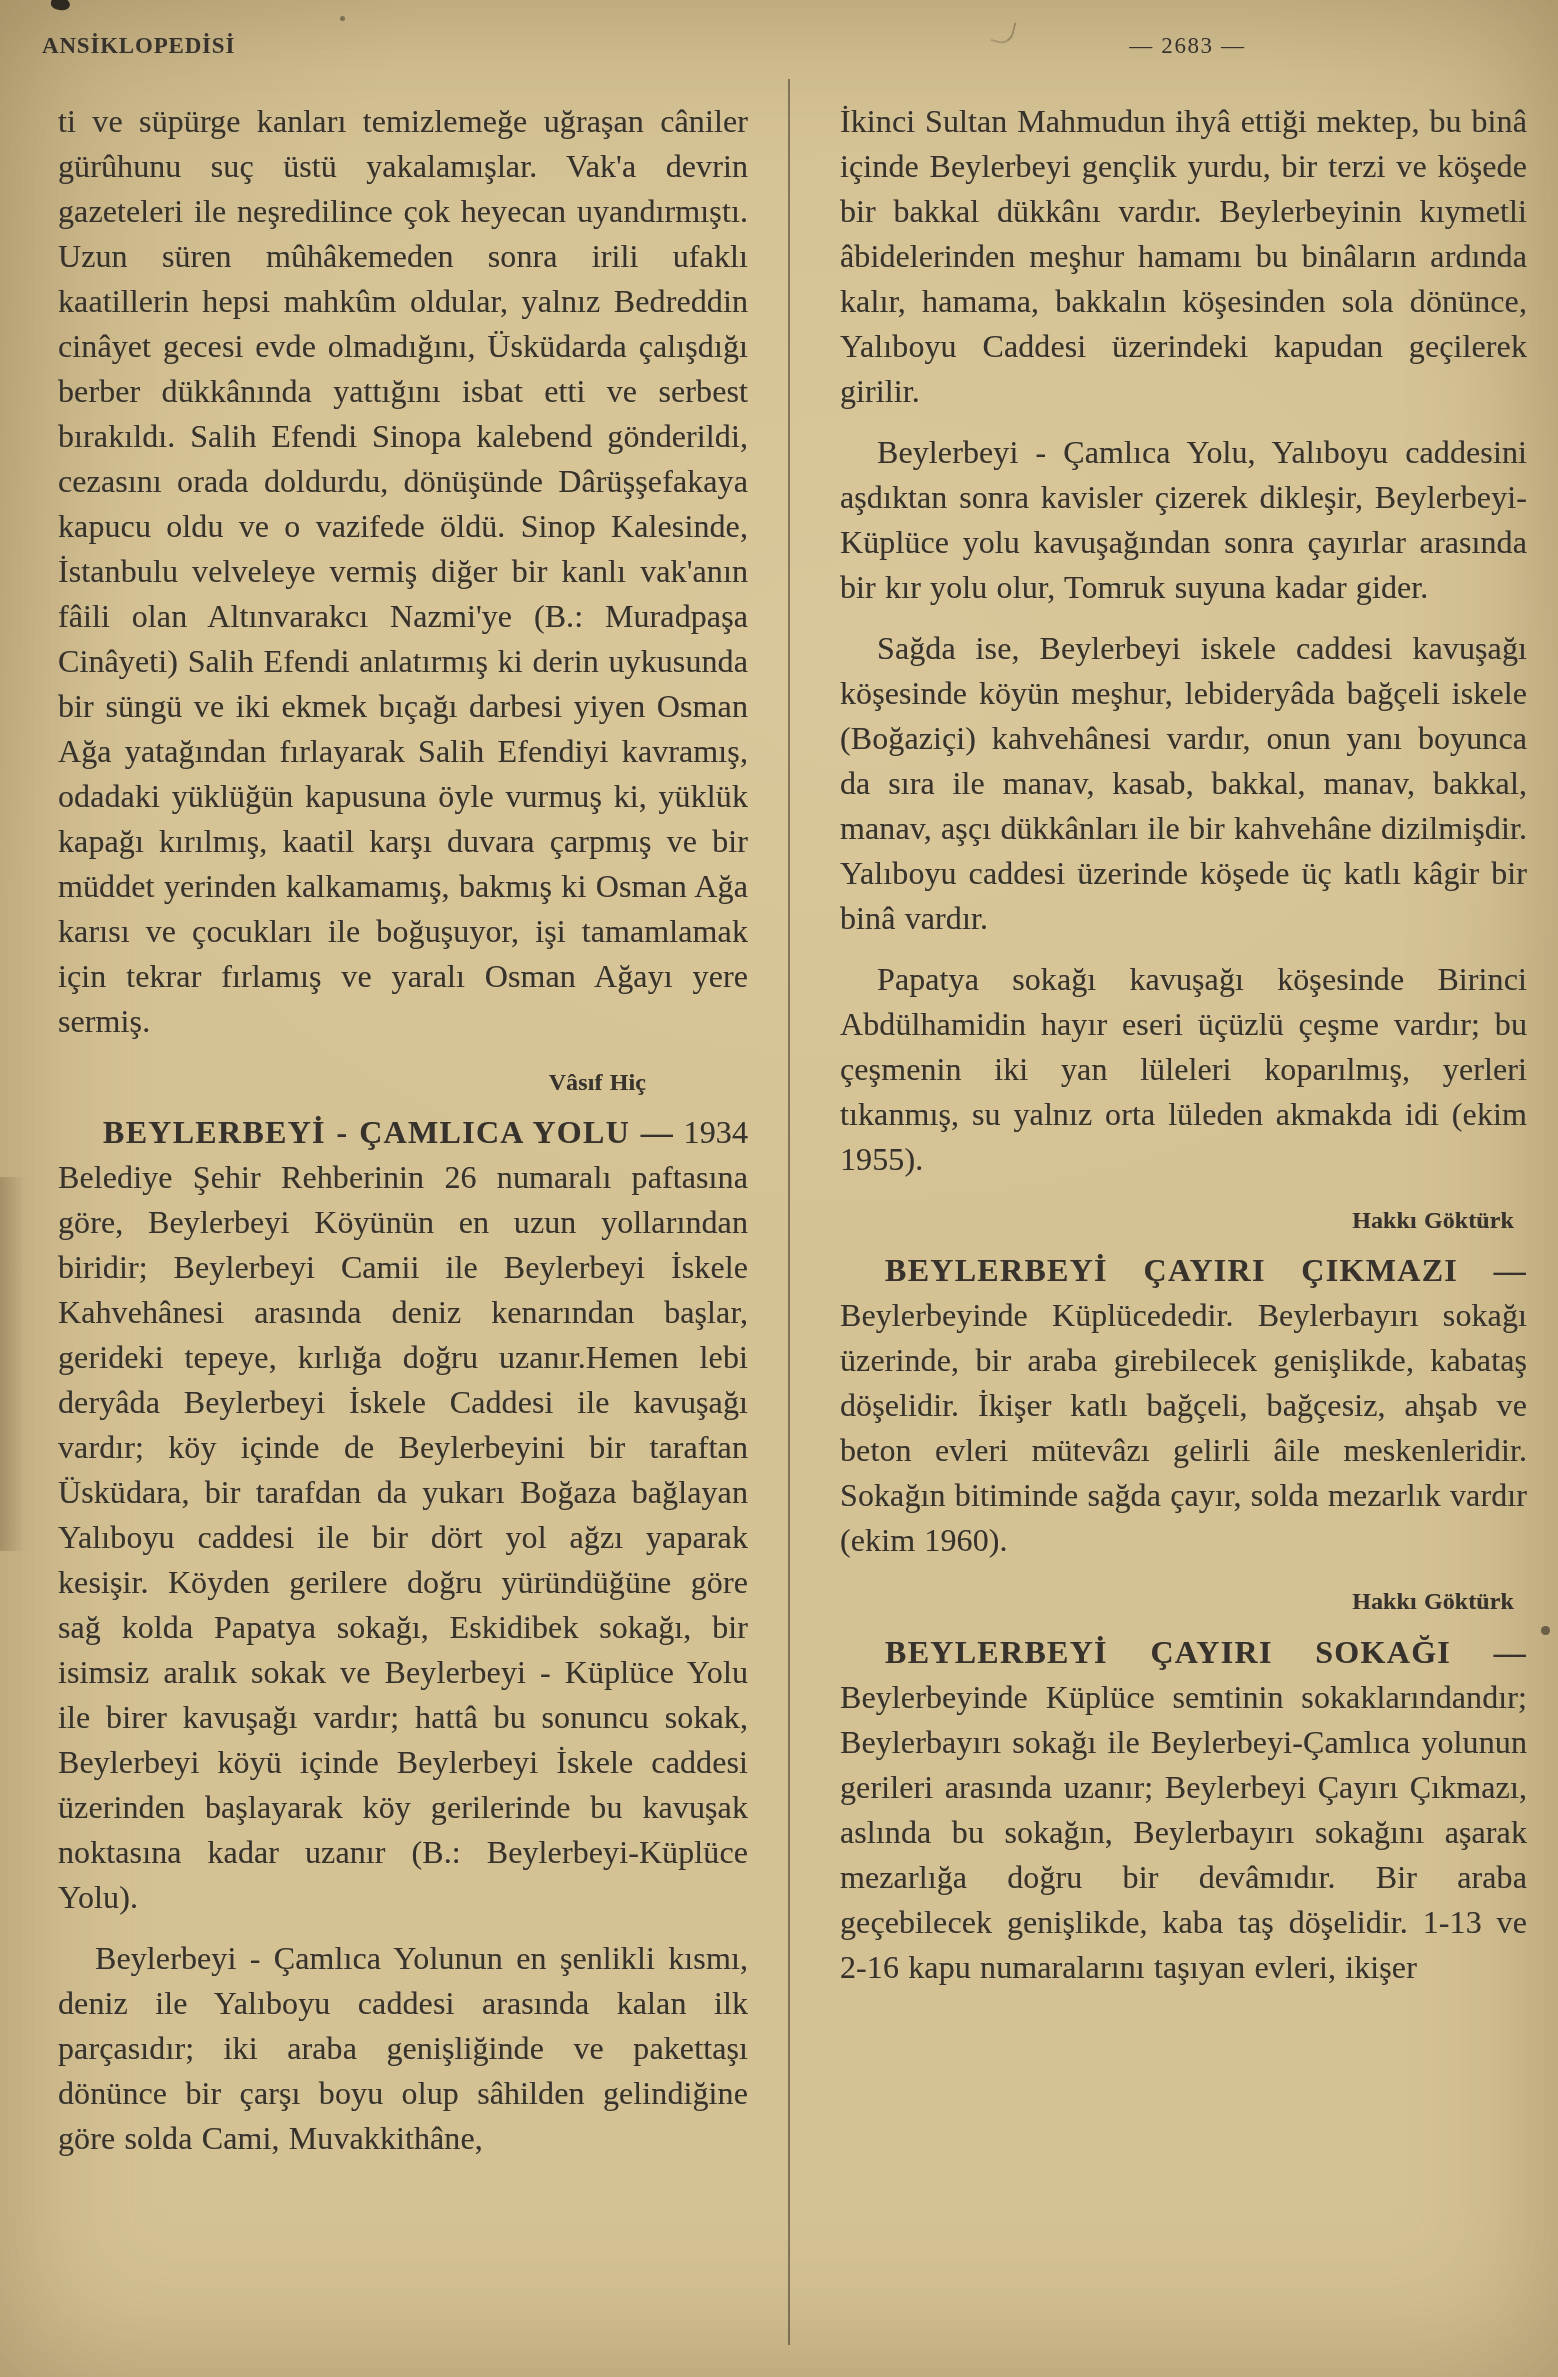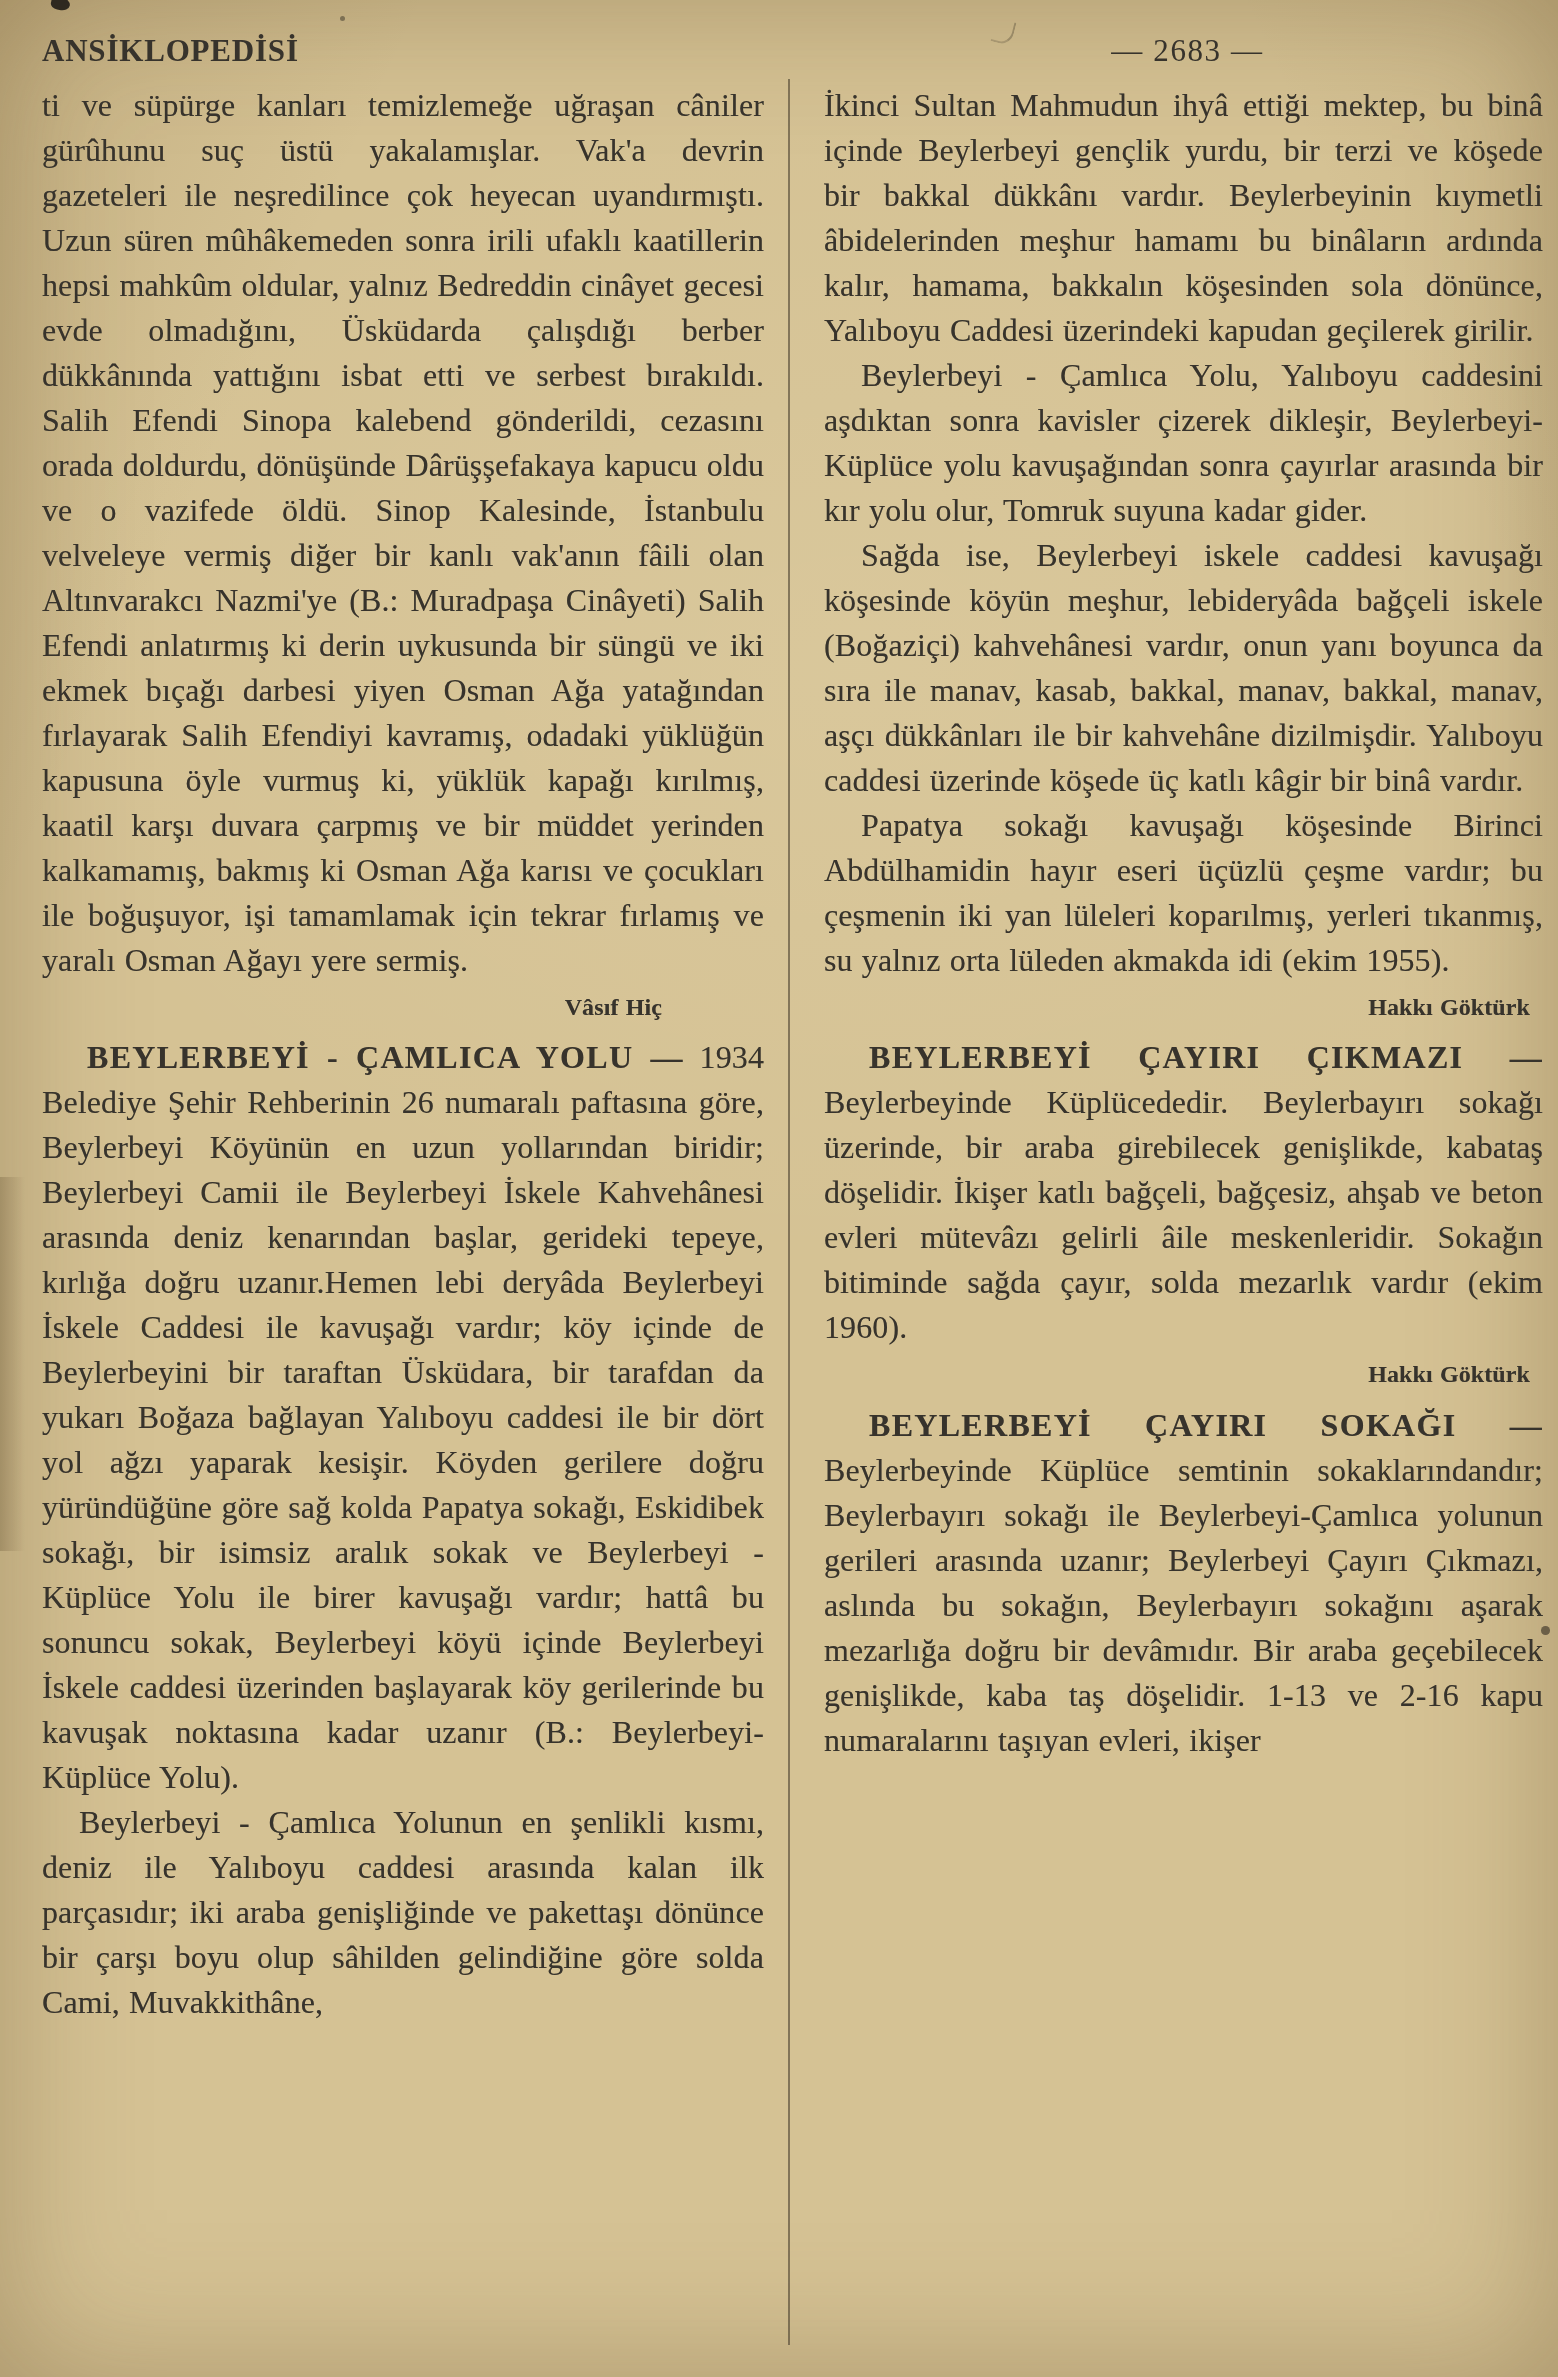--- a/index.html
+++ b/index.html
@@ -19,38 +19,38 @@
       radial-gradient(1230px 856px at 55% 28%, rgba(255,246,218,0.10), rgba(0,0,0,0) 70%),
       linear-gradient(115deg, rgba(118,92,48,0.16), rgba(0,0,0,0) 16%),
       linear-gradient(245deg, rgba(118,92,48,0.10), rgba(0,0,0,0) 12%),
       var(--paper);
     box-shadow: inset 0 0 139px rgba(96,74,38,0.38);
     color:var(--ink);
   }
   .header{
     position:absolute;top:33px;left:42px;width:1501px;
     display:flex;align-items:baseline;
-    font-size:31px;letter-spacing:0.8px;
+    font-size:23px;letter-spacing:0.8px;
   }
   .h-left{flex:1;font-weight:700;}
   .h-center{flex:0.9;text-align:center;font-weight:400;letter-spacing:1.6px;}
   .h-right{flex:1.2;text-align:right;font-weight:700;letter-spacing:1.3px;}
   .divider{
     position:absolute;left:788px;top:79px;height:2266px;width:1.6px;
     background:rgba(62,52,38,0.55);
   }
   .col{
     position:absolute;top:83px;
     font-size:32px;line-height:45px;
     text-align:justify;letter-spacing:0.1px;word-spacing:1.1px;
     text-shadow:0 0 0.5px rgba(50,45,36,0.35);
   }
   .col-left{left:42px;width:722px;}
   .col-right{left:824px;width:719px;}
-  p{margin:0;}
+  p{margin:16px;}
   .para{text-indent:37px;}
   .noindent{text-indent:0;}
   .entry{text-indent:45px;margin-top:5.3px;}
   .lead{font-weight:700;letter-spacing:1.3px;}
   .sig{
     text-align:right;font-weight:700;
     font-size:24px;line-height:45px;text-indent:0;
     margin-top:2.1px;margin-bottom:2.1px;
   }
   .sig-pad-wide{padding-right:102px;}

